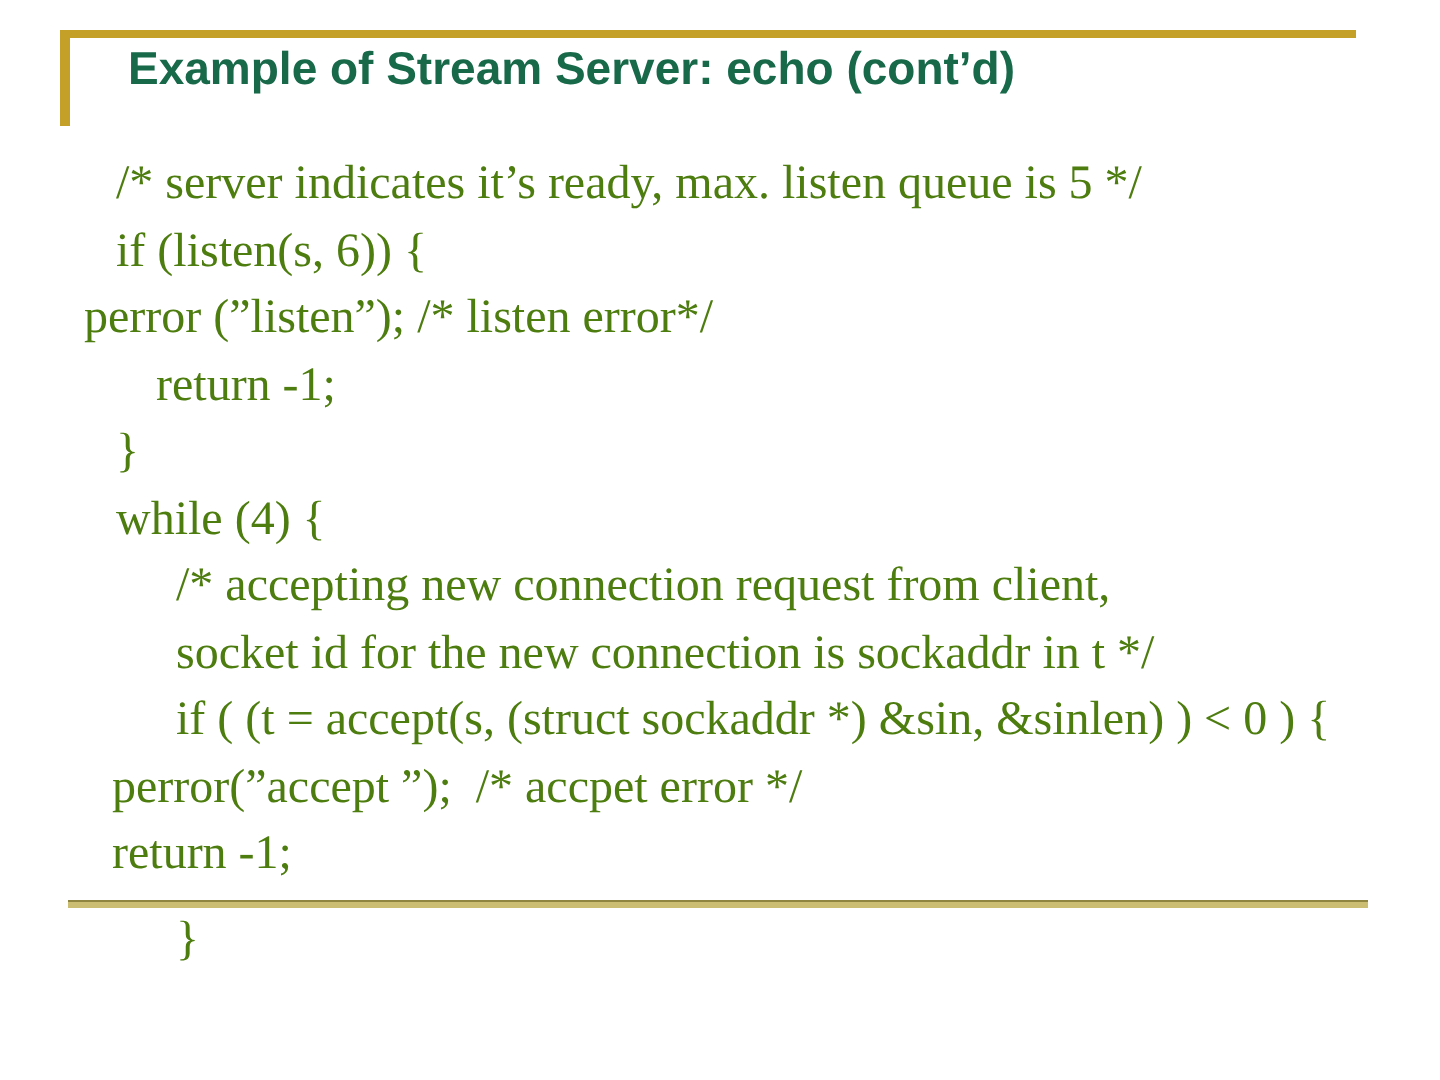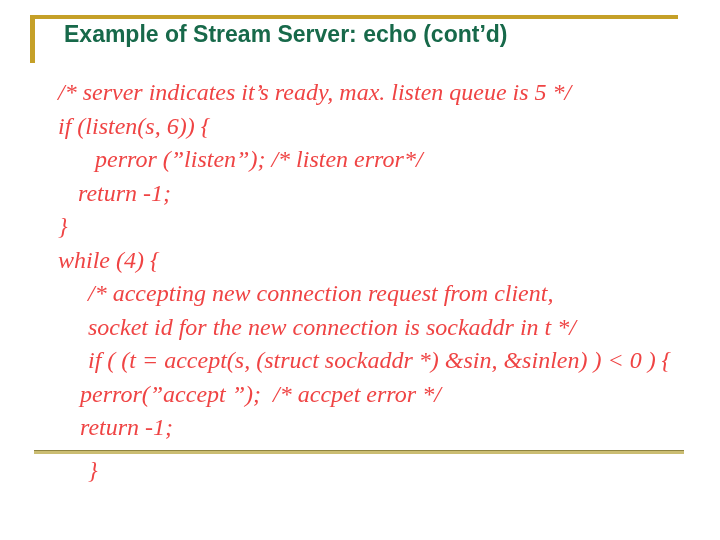--- a/index.html
+++ b/index.html
@@ -42,33 +42,32 @@
     font-weight: bold;
     color: #17694a;
     letter-spacing: 0px;
     white-space: nowrap;
   }
   .code {
     position: absolute;
     left: 0;
     top: 76px;
     width: 720px;
-    color: #ef4444;
-    font-style: italic;
+    color: #4d7c0f;
   }
   .code .line {
     font-size: 24px;
     line-height: 33.5px;
     white-space: pre;
   }
   .pl0 { padding-left: 58px; }
-  .pl1 { padding-left: 95px; }
+  .pl1 { padding-left: 42px; }
   .pl1b { padding-left: 78px; }
   .pl2 { padding-left: 88px; }
-  .pl3 { padding-left: 80px; }
+  .pl3 { padding-left: 56px; }
   .small {
     font-size: 19px;
     line-height: 33.5px;
   }
   .mid {
     font-size: 22px;
     line-height: 33.5px;
   }
   .rule-bottom {
     margin-top: 5px;

